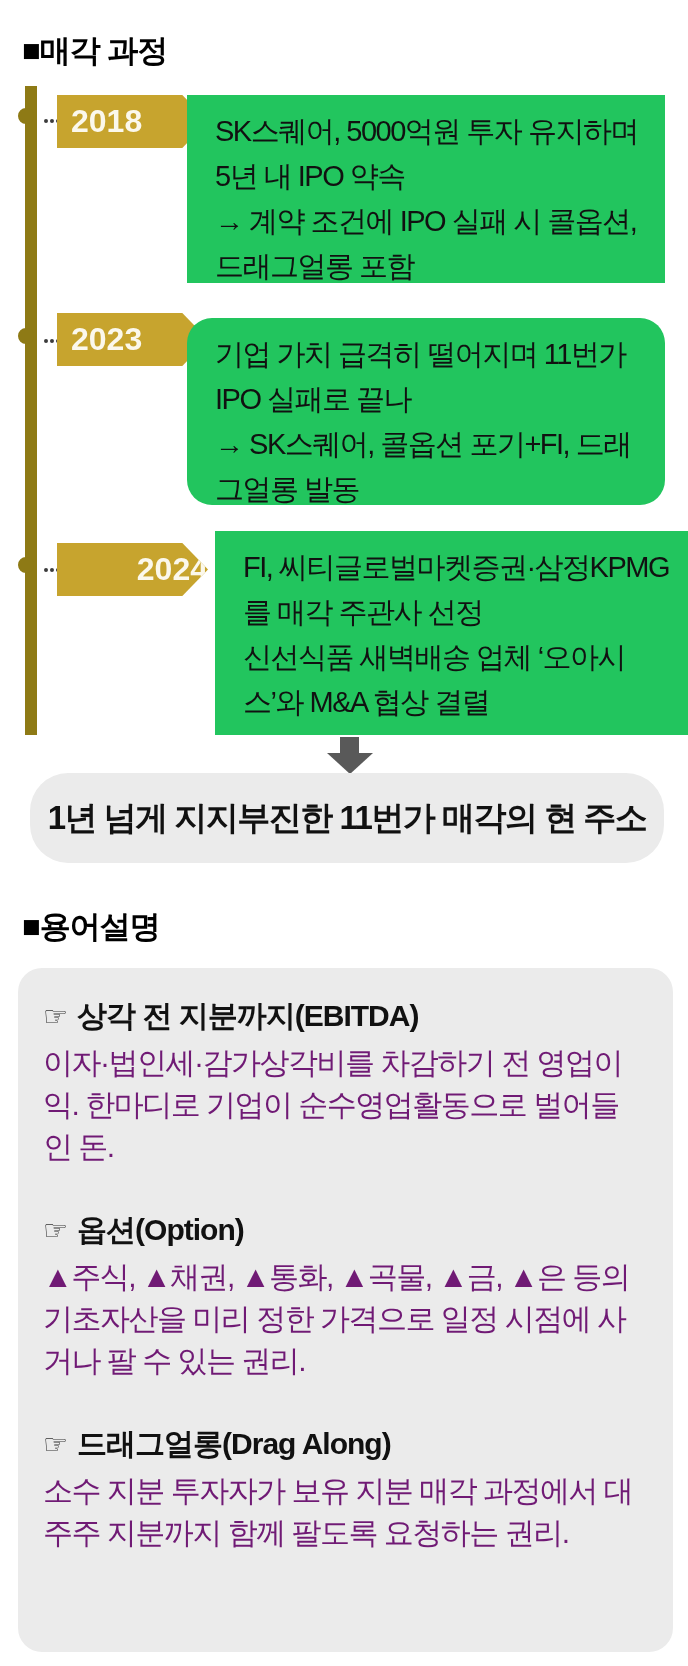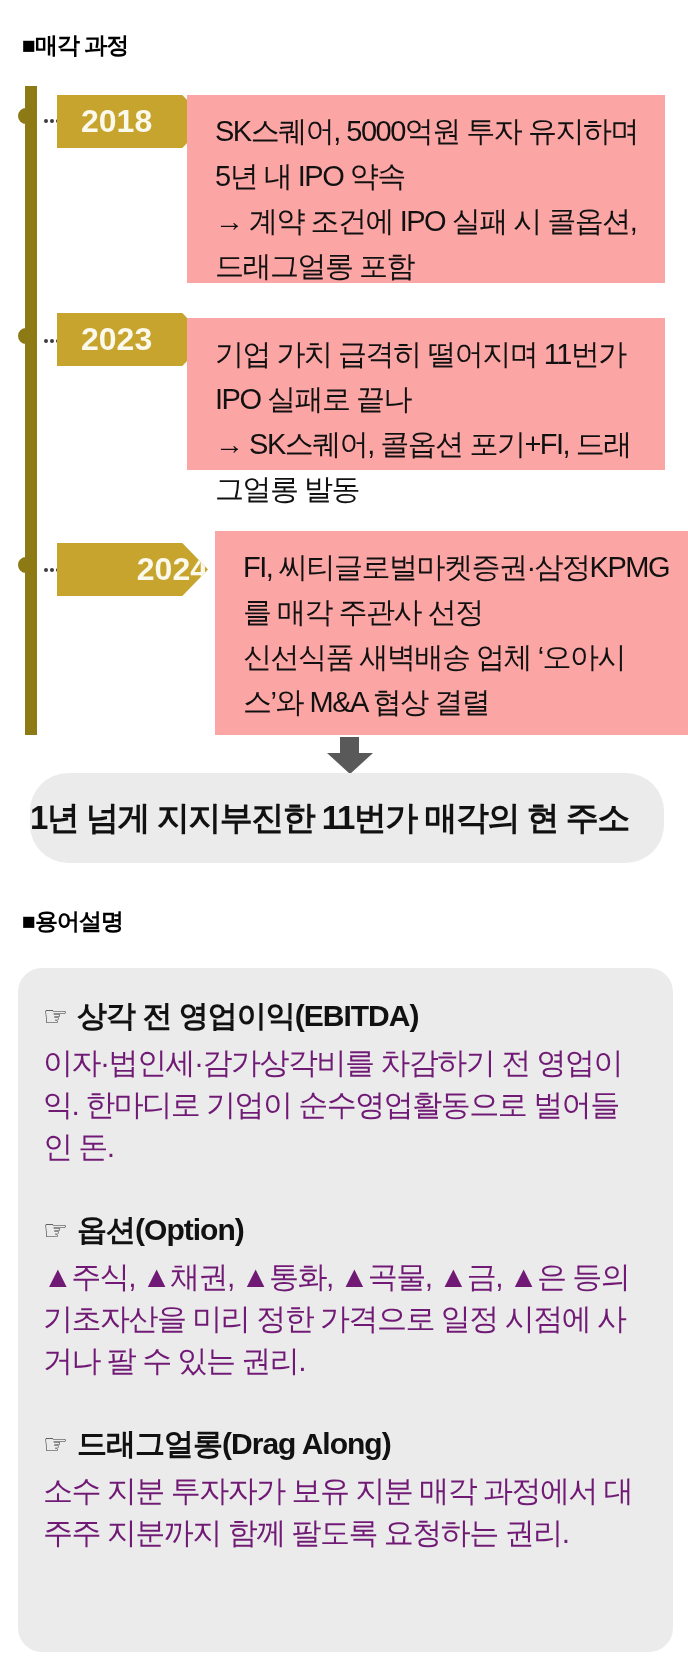--- a/index.html
+++ b/index.html
@@ -12,21 +12,21 @@
   .page {
     position: relative;
     width: 688px;
     height: 1666px;
     background: #ffffff;
     overflow: hidden;
   }
   .section-title {
     position: absolute;
     left: 22px;
-    font-size: 23px;
+    font-size: 31px;
     font-weight: bold;
     letter-spacing: -1px;
     color: #000000;
   }
   #title1 { top: 30px; }
   #title2 { top: 906px; }
 
   
   .spine {
     position: absolute;
@@ -59,36 +59,36 @@
   .flag {
     position: absolute;
     left: 57px;
     width: 151px; height: 53px;
     background: #c7a42e;
     clip-path: polygon(0 0, 83% 0, 100% 50%, 83% 100%, 0 100%);
     color: #fbf8ec;
     font-size: 32px;
     font-weight: bold;
     line-height: 53px;
-    padding-left: 24px;
+    padding-left: 14px;
     letter-spacing: 0px;
   }
   #flag-0 { top: 95px; }
   #flag-1 { top: 313px; }
   #flag-2 { top: 543px; text-align: right; }
 
   .event-box {
     position: absolute;
     left: 187px;
     width: 478px;
-    background: #fca5a5;
+    background: #22c55e;
     padding: 14px 16px 0 28px;
   }
   #box-0 { top: 95px;  height: 188px; }
-  #box-1 { top: 318px; height: 152px; }
+  #box-1 { top: 318px; height: 187px; border-radius: 25px; }
   #box-2 { top: 531px; height: 204px; margin-left: 28px; }
   .event-box p {
     font-size: 29px;
     line-height: 45px;
     letter-spacing: -1.5px;
     color: #111111;
   }
 
   
   .arrow-stem {
@@ -105,21 +105,21 @@
     border-right: 23px solid transparent;
     border-top: 21px solid #595959;
   }
 
   .summary-box {
     position: absolute;
     left: 30px; top: 773px;
     width: 634px; height: 90px;
     background: #ebebeb;
     border-radius: 38px;
-    text-align: left;
+    text-align: center;
   }
   .summary-box span {
     display: inline-block;
     font-size: 33px;
     font-weight: bold;
     line-height: 90px;
     letter-spacing: -1.5px;
     color: #111111;
   }
 
@@ -192,21 +192,21 @@
   <div class="summary-box">
     <span>1년 넘게 지지부진한 11번가 매각의 현 주소</span>
   </div>
 
   <div class="section-title" id="title2">■용어설명</div>
 
   <div class="glossary-box">
 
     <div class="term">
       <div class="term-head">
-        <span class="pointer">☞</span><span>상각 전 영업이익(EBITDA)</span>
+        <span class="pointer">☞</span><span>상각 전 지분까지(EBITDA)</span>
       </div>
       <div class="term-def">이자·법인세·감가상각비를 차감하기 전 영업이익. 한마디로 기업이 순수영업활동으로 벌어들인 돈.</div>
     </div>
 
     <div class="term">
       <div class="term-head">
         <span class="pointer">☞</span><span>옵션(Option)</span>
       </div>
       <div class="term-def">▲주식, ▲채권, ▲통화, ▲곡물, ▲금, ▲은 등의 기초자산을 미리 정한 가격으로 일정 시점에 사거나 팔 수 있는 권리.</div>
     </div>

